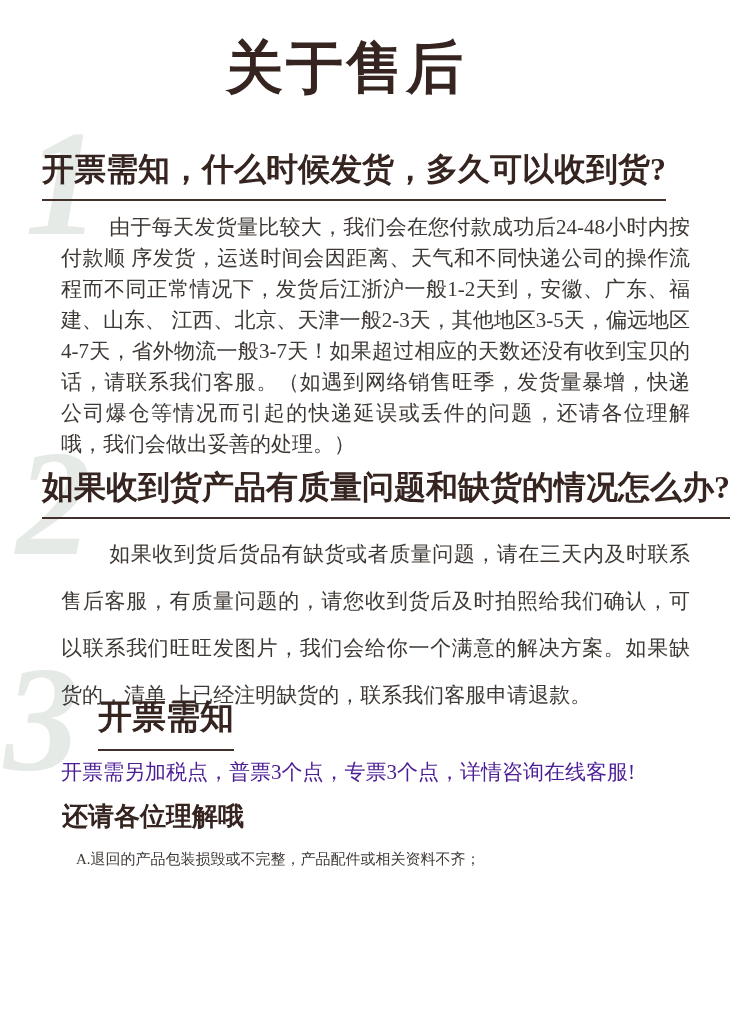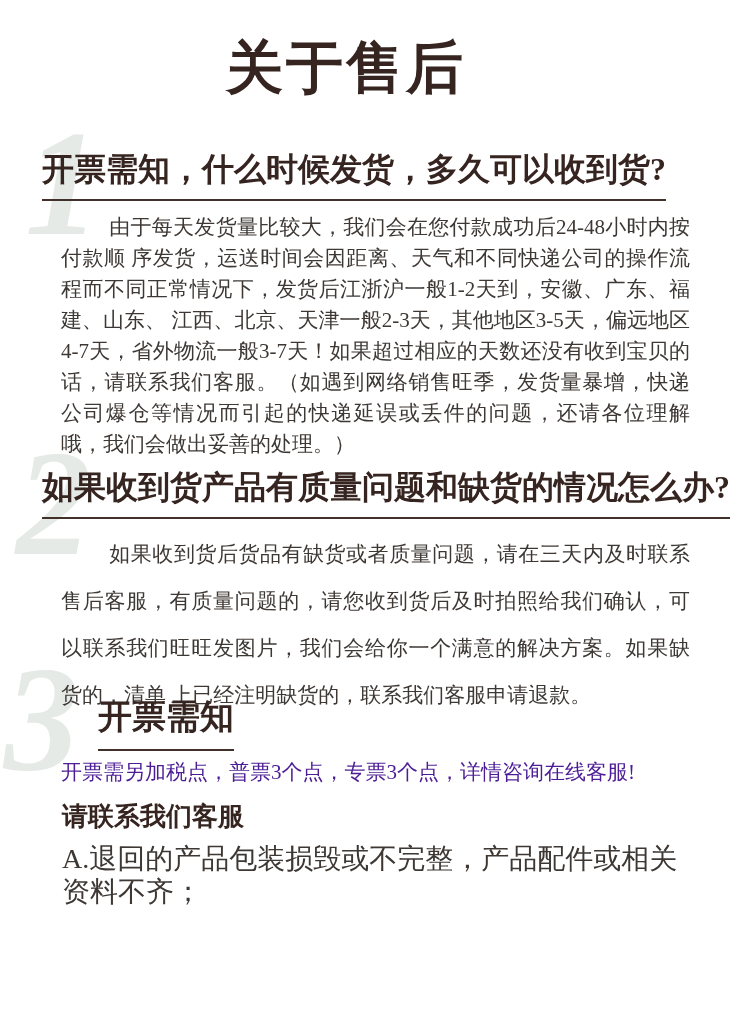--- a/index.html
+++ b/index.html
@@ -85,23 +85,23 @@
   .no-return-heading {
     position: absolute;
     left: 62px; top: 799px;
     font-size: 26px;
     font-weight: 700;
     color: #35241f;
     z-index: 1;
   }
   .no-return-list {
     position: absolute;
-    left: 62px; top: 843px;
+    left: 76px; top: 843px;
     width: 640px;
-    font-size: 28px;
+    font-size: 15px;
     line-height: 32.5px;
     color: #3e3835;
     z-index: 1;
     font-family: Liberation Serif, serif;
   }
 </style>
 </head>
 <body>
 
 <div class="page-title">关于售后</div>
@@ -111,16 +111,16 @@
 <div class="body-para" id="p1">由于每天发货量比较大，我们会在您付款成功后24-48小时内按付款顺 序发货，运送时间会因距离、天气和不同快递公司的操作流程而不同正常情况下，发货后江浙沪一般1-2天到，安徽、广东、福建、山东、 江西、北京、天津一般2-3天，其他地区3-5天，偏远地区4-7天，省外物流一般3-7天！如果超过相应的天数还没有收到宝贝的话，请联系我们客服。（如遇到网络销售旺季，发货量暴增，快递公司爆仓等情况而引起的快递延误或丢件的问题，还请各位理解哦，我们会做出妥善的处理。）</div>
 
 <div class="watermark" id="wm2">2</div>
 <div class="sec-heading" id="h2">如果收到货产品有质量问题和缺货的情况怎么办?</div>
 <div class="body-para" id="p2">如果收到货后货品有缺货或者质量问题，请在三天内及时联系售后客服，有质量问题的，请您收到货后及时拍照给我们确认，可以联系我们旺旺发图片，我们会给你一个满意的解决方案。如果缺货的，清单 上已经注明缺货的，联系我们客服申请退款。</div>
 
 <div class="watermark" id="wm3">3</div>
 <div id="h3">开票需知</div>
 <div id="p3">开票需另加税点，普票3个点，专票3个点，详情咨询在线客服!</div>
 
-<div class="no-return-heading">请联系我们客服</div>
+<div class="no-return-heading">还请各位理解哦</div>
 <div class="no-return-list">
   <div>A.退回的产品包装损毁或不完整，产品配件或相关资料不齐；</div>
 </div>
 
 </body></html>

